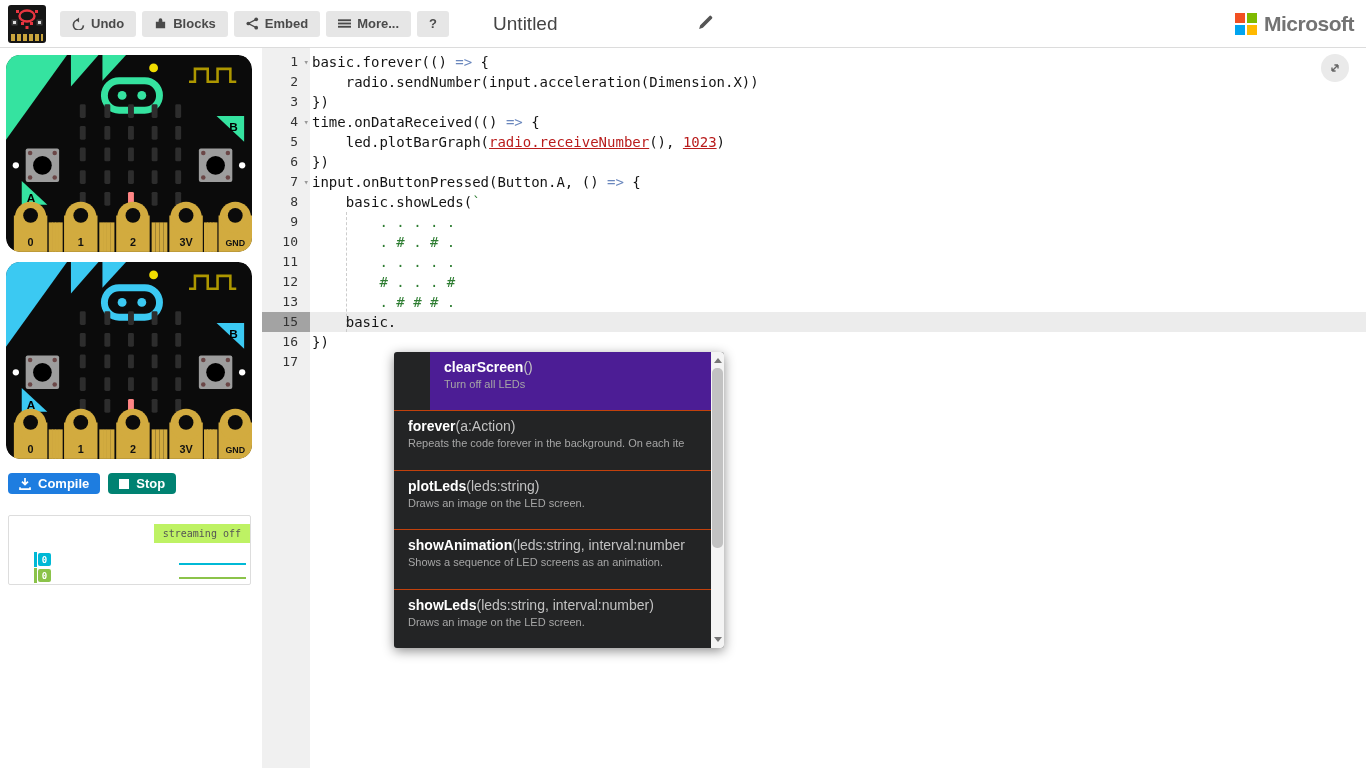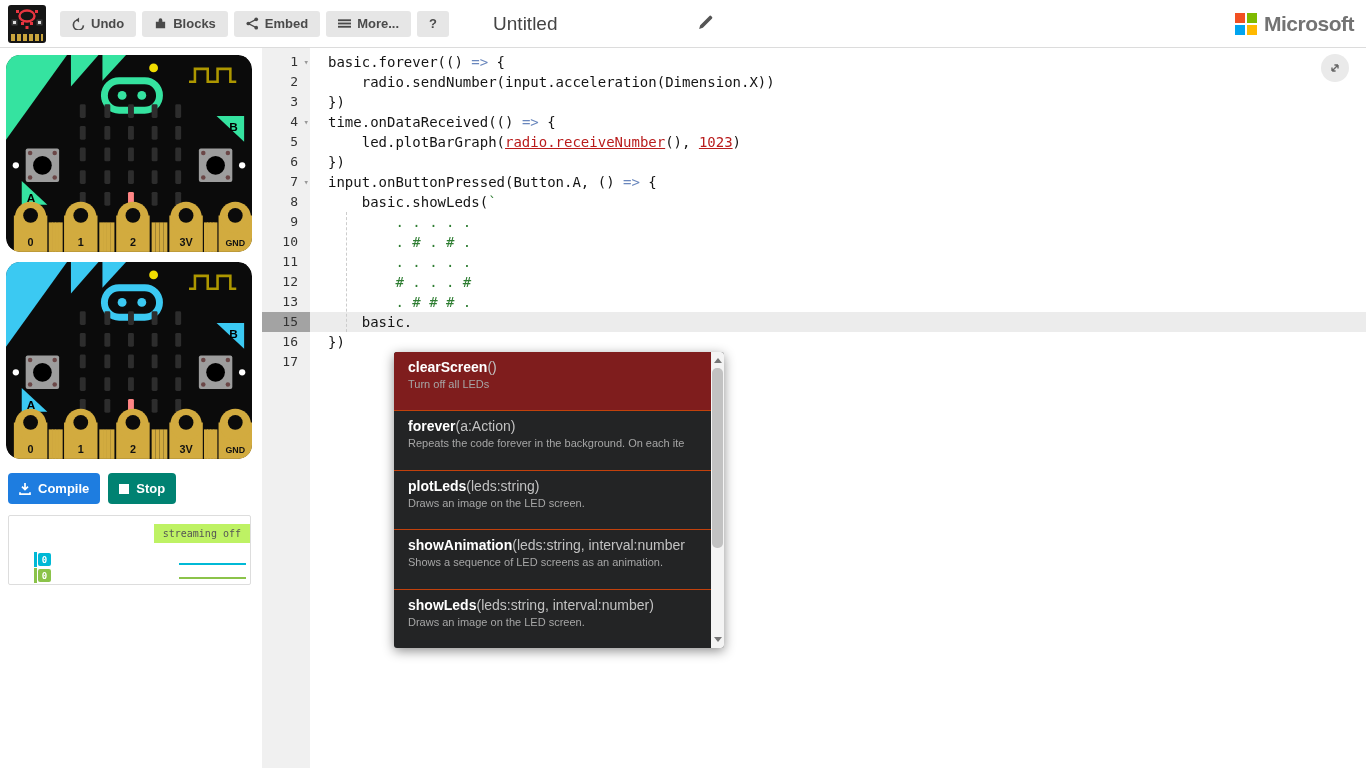--- a/index.html
+++ b/index.html
@@ -24,21 +24,21 @@
 
   
   .sidebar { position:absolute; left:0; top:48px; width:262px; bottom:0; background:#fff; z-index:6; }
   .sim { position:absolute; left:6px; }
   .sim.s0 { top:7px; }
   .sim.s1 { top:214px; }
   .sim svg { display:block; }
   .runbar { position:absolute; left:8px; top:425px; display:flex; gap:8px; }
   .btn-compile { background:#1e7de0; }
   .btn-stop { background:#008272; }
-  .run-btn { border:none; border-radius:4px; height:31px; padding:0 11px; color:#fff;
+  .run-btn { border:none; border-radius:4px; height:21px; padding:0 11px; color:#fff;
              font:bold 13px "Liberation Sans", sans-serif; display:flex; align-items:center;
              gap:7px; cursor:pointer; }
   .stream-panel { position:absolute; left:8px; top:467px; width:243px; height:70px;
                   background:#fff; border:1px solid #ddd; border-radius:2px; }
   .stream-tab { position:absolute; right:0; top:8px; background:#bef264; color:#555;
                 font:10px "DejaVu Sans Mono", monospace; padding:4px 9px; }
   .s-row { position:absolute; left:25px; display:flex; align-items:center; }
   .s-bar { width:3px; height:15px; margin-right:1px; }
   .s-badge { width:13px; height:13px; border-radius:2px; color:#fff; font:bold 9px "DejaVu Sans Mono", monospace;
              display:flex; align-items:center; justify-content:center; }
@@ -46,38 +46,38 @@
 
   
   .editor { position:absolute; left:262px; top:48px; right:0; bottom:0; background:#fff;
             font-family:"DejaVu Sans Mono", monospace; font-size:14px; z-index:1; }
   .gutter-bg { position:absolute; left:0; top:0; bottom:0; width:48px; background:#f0f0f0; }
   .lines { position:absolute; left:0; top:4px; right:0; }
   .row { display:flex; height:20px; line-height:20px; white-space:pre; }
   .row .gut { width:48px; flex:0 0 48px; text-align:right; padding-right:12px; color:#333;
               font-size:13px; position:relative; }
   .fold { position:absolute; right:1px; top:0; font-size:9px; color:#999; }
-  .row .code { padding-left:18px; }
+  .row .code { padding-left:2px; }
   .row.active { background:#ececec; }
   .row.active .gut { background:#a3a3a3; }
   .sd { color:#141414; } .sa { color:#6a87bd; } .sb { color:#b91c1c;text-decoration:underline; } .sg { color:#2e7d32; }
   .indent-guide { position:absolute; left:84px; top:164px; height:120px; border-left:1px dashed #ccc; }
 
   
   .expand-btn { position:absolute; left:1321px; top:54px; width:28px; height:28px; border-radius:50%;
                 background:#eaeaea; border:none; display:flex; align-items:center; justify-content:center;
                 cursor:pointer; z-index:8; }
 
   
   .ac { position:absolute; left:394px; top:352px; width:330px; height:296px; background:#232425;
         border-radius:3px; box-shadow:0 3px 12px rgba(0,0,0,.45); z-index:30; overflow:hidden;
         display:flex; flex-direction:column; }
   .ac-item { flex:1; padding:7px 26px 0 14px; border-top:1px solid #c2410c; cursor:pointer; overflow:hidden; }
   .ac-item:first-child { border-top:none; }
-  .ac-item.selected { background:#7f1d1d; }
+  .ac-item.selected { background:#4c1d95;margin-left:36px; }
   .ac-name { font-size:14px; color:#fff; white-space:nowrap; overflow:hidden; }
   .ac-name b { font-weight:bold; color:#fff; }
   .ac-name span { color:#c2c2c2; }
   .ac-desc { font-size:11px; color:#a6a6a6; margin-top:3px; white-space:nowrap; overflow:hidden; }
   .ac-sb { position:absolute; right:0; top:0; bottom:0; width:13px; background:#f4f4f4; }
   .ac-thumb { position:absolute; left:1px; width:11px; top:16px; height:180px; background:#c2c2c2;
               border-radius:5px; }
   .ac-arrow { position:absolute; left:3px; width:0; height:0; border-left:4px solid transparent;
               border-right:4px solid transparent; }
   .ac-arrow.up { top:6px; border-bottom:5px solid #777; }

